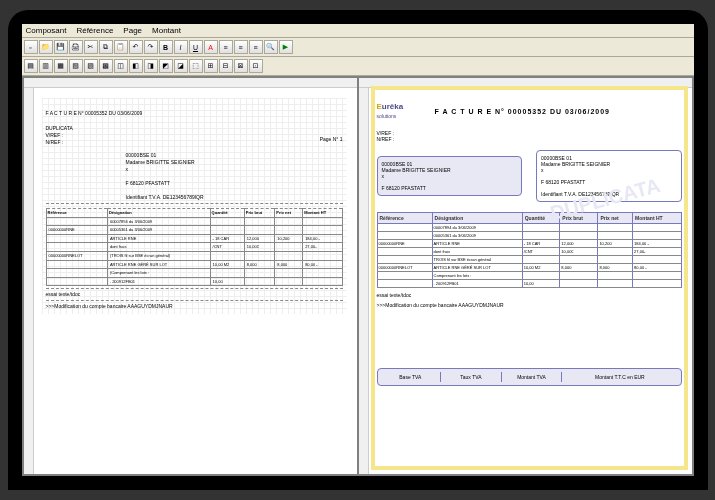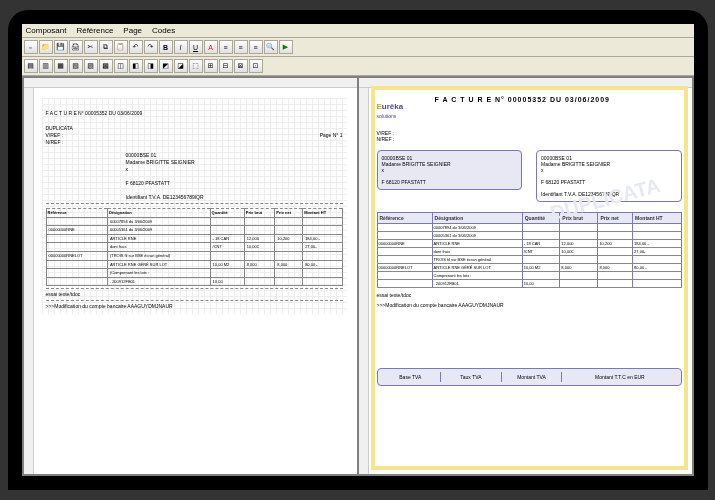--- a/index.html
+++ b/index.html
@@ -30,34 +30,34 @@
 .ref-box{border:1px solid #7878c0;border-radius:4px;padding:4px;margin:4px 0;font-size:5px;background:#fff;display:inline-block;vertical-align:top}
 .ref-box.blue{background:#e8e8f5;width:48%}
 .ref-box.white{width:48%;margin-left:2%}
 .watermark{position:absolute;top:100px;right:30px;font-size:20px;color:#e8e8f5;transform:rotate(-15deg);font-weight:bold;z-index:0}
 .tbl-r th{background:#e8e8f5;border:1px solid #7878c0;color:#333;font-size:5px;padding:2px}
 .tbl-r td{border-left:1px solid #7878c0;border-right:1px solid #7878c0;font-size:4px;padding:1px}
 .tbl-r{border:1px solid #7878c0}
 .footer-box{border:1px solid #7878c0;border-radius:4px;padding:3px;margin-top:60px;display:flex;background:#e8e8f5}
 .footer-box div{flex:1;font-size:5px;text-align:center;border-right:1px solid #7878c0;padding:2px}
 .footer-box div:last-child{border:none;flex:2}
-.row-flex{display:flex;align-items:flex-start;gap:8px}
+.row-flex{display:flex;align-items:center;gap:8px}
 .sep{border-top:1px dashed #888;margin:2px 0}
 </style>
 </head>
 <body>
 
 <div class="laptop">
 <div class="screen">
 
 <div class="menubar">
 <span>Composant</span>
 <span>Référence</span>
 <span>Page</span>
-<span>Codes</span>
+<span>Montant</span>
 </div>
 
 <div class="toolbar">
 <div class="tbtn">▫</div>
 <div class="tbtn">📁</div>
 <div class="tbtn">💾</div>
 <div class="tbtn">🖨</div>
 <div class="tbtn">✂</div>
 <div class="tbtn">⧉</div>
 <div class="tbtn">📋</div>

